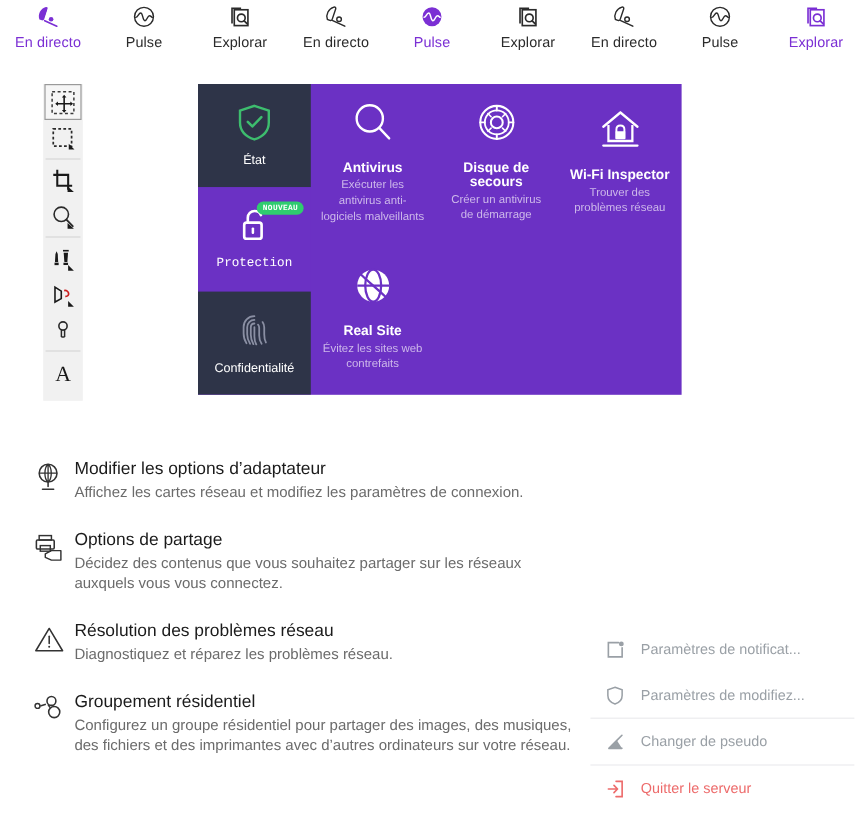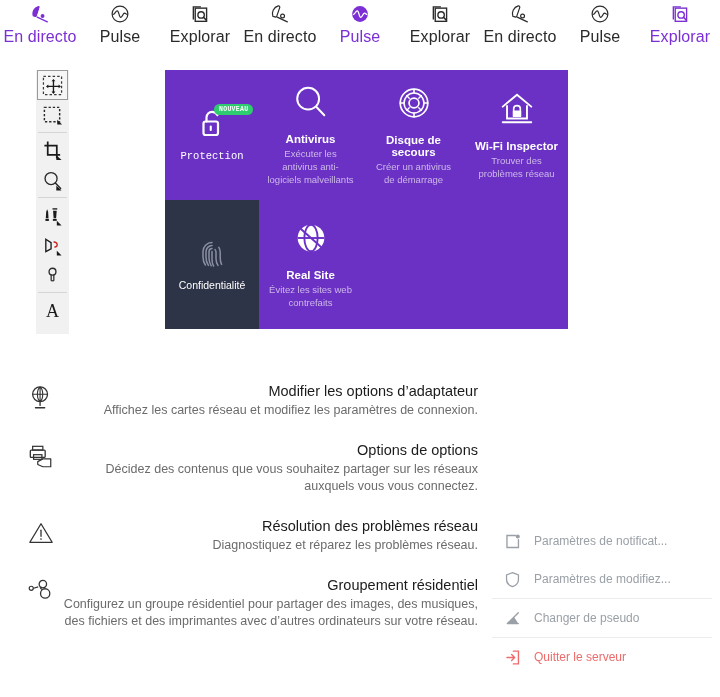--- a/index.html
+++ b/index.html
@@ -34,21 +34,21 @@
     padding-top: 3px;
     cursor: pointer;
   }
   .nav-icon {
     width: 22px;
     height: 22px;
     display: block;
     margin-bottom: 3px;
   }
   .nav-label {
-    font-size: 16px;
+    font-size: 12px;
     color: #2b2b2b;
     letter-spacing: 0.1px;
     white-space: nowrap;
   }
   .nav-item.active .nav-label { color: #7b2fd4; }
 
   
   .toolbox {
     position: absolute;
     left: 36px;
@@ -169,21 +169,21 @@
   .win-row {
     display: flex;
     margin-bottom: 22px;
     cursor: pointer;
   }
   .win-icon {
     width: 34px;
     flex: 0 0 34px;
     padding-top: 3px;
   }
-  .win-text { flex: 1; text-align: right; }
+  .win-text { flex: 1; }
   .win-title {
     font-size: 14.5px;
     color: #1b1b1b;
     line-height: 19px;
     margin-bottom: 1px;
   }
   .win-desc {
     font-size: 12.5px;
     color: #6b6b6b;
     line-height: 17px;
@@ -400,20 +400,29 @@
       <text x="11" y="18" font-family="Liberation Serif, serif" font-size="19" text-anchor="middle" fill="#1a1a1a">A</text>
     </svg>
   </div>
 
 </div>
 
 <div class="avast">
 
   <div class="avast-side">
 
+    <div class="side-item dark">
+      <span class="side-icon">
+        <svg width="30" height="32" viewBox="0 0 30 32">
+          <path d="M15 2.2 L27 6.2 V16 C27 23.5 21.4 28 15 30.2 C8.6 28 3 23.5 3 16 V6.2 Z" fill="none" stroke="#3dbd6e" stroke-width="2"></path>
+          <path d="M9.5 15.5 L13.3 19.4 L20.8 11.6" fill="none" stroke="#3dbd6e" stroke-width="2.1" stroke-linecap="round" stroke-linejoin="round"></path>
+        </svg>
+      </span>
+      <span class="side-label">État</span>
+    </div>
 
     <div class="side-item purple">
       <span class="side-icon">
         <svg width="30" height="32" viewBox="0 0 30 32">
           <path d="M9.5 13.5 V9.5 C9.5 6.2 12 3.8 15.2 3.8 C17.6 3.8 19.6 5.2 20.4 7.2" fill="none" stroke="#ffffff" stroke-width="2.2" stroke-linecap="round"></path>
           <rect x="6.5" y="13.5" width="14.5" height="13.5" rx="2" fill="none" stroke="#ffffff" stroke-width="2.2"></rect>
           <rect x="12.7" y="17.5" width="2.1" height="5.5" rx="1" fill="#ffffff"></rect>
         </svg>
         <span class="badge-new">NOUVEAU</span>
       </span>
@@ -516,21 +525,21 @@
   <div class="win-row">
     <div class="win-icon">
       <svg width="26" height="26" viewBox="0 0 28 28">
         <rect x="5" y="2.5" width="11" height="4" fill="none" stroke="#333" stroke-width="1.3"></rect>
         <rect x="2.5" y="6.5" width="16" height="8" rx="1" fill="none" stroke="#333" stroke-width="1.4"></rect>
         <rect x="6" y="11.5" width="9" height="5" fill="none" stroke="#333" stroke-width="1.3"></rect>
         <path d="M10.5 19 L16 16 L24.5 16 L24.5 24.5 L16 24.5 L10.5 22 Z" fill="none" stroke="#333" stroke-width="1.3" stroke-linejoin="round"></path>
       </svg>
     </div>
     <div class="win-text">
-      <div class="win-title">Options de options</div>
+      <div class="win-title">Options de partage</div>
       <div class="win-desc">Décidez des contenus que vous souhaitez partager sur les réseaux auxquels vous vous connectez.</div>
     </div>
   </div>
 
   <div class="win-row">
     <div class="win-icon">
       <svg width="26" height="26" viewBox="0 0 28 28">
         <path d="M14 4 L26 24 H2 Z" fill="none" stroke="#333" stroke-width="1.4" stroke-linejoin="round"></path>
         <path d="M14 11 V17.5" stroke="#333" stroke-width="1.4" stroke-linecap="round"></path>
         <circle cx="14" cy="20.5" r="0.9" fill="#333"></circle>

